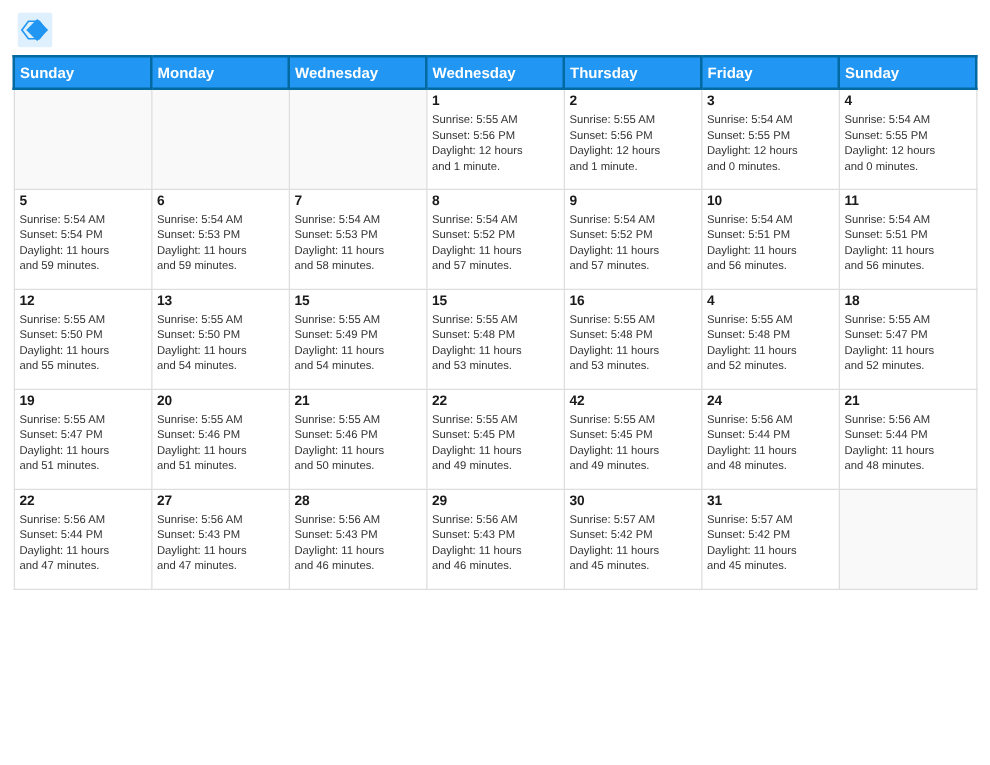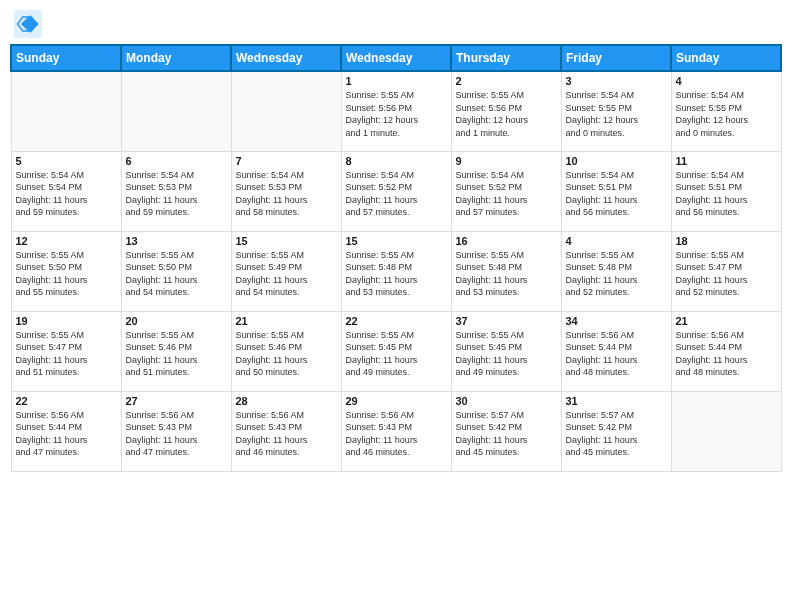--- a/index.html
+++ b/index.html
@@ -283,28 +283,28 @@
 and 50 minutes.</div>
         </td>
         <td>
           <div class="day-number">22</div>
           <div class="day-info" style="white-space: pre-line;">Sunrise: 5:55 AM
 Sunset: 5:45 PM
 Daylight: 11 hours
 and 49 minutes.</div>
         </td>
         <td>
-          <div class="day-number">37</div>
+          <div class="day-number">42</div>
           <div class="day-info" style="white-space: pre-line;">Sunrise: 5:55 AM
 Sunset: 5:45 PM
 Daylight: 11 hours
 and 49 minutes.</div>
         </td>
         <td>
-          <div class="day-number">34</div>
+          <div class="day-number">24</div>
           <div class="day-info" style="white-space: pre-line;">Sunrise: 5:56 AM
 Sunset: 5:44 PM
 Daylight: 11 hours
 and 48 minutes.</div>
         </td>
         <td>
           <div class="day-number">21</div>
           <div class="day-info" style="white-space: pre-line;">Sunrise: 5:56 AM
 Sunset: 5:44 PM
 Daylight: 11 hours

